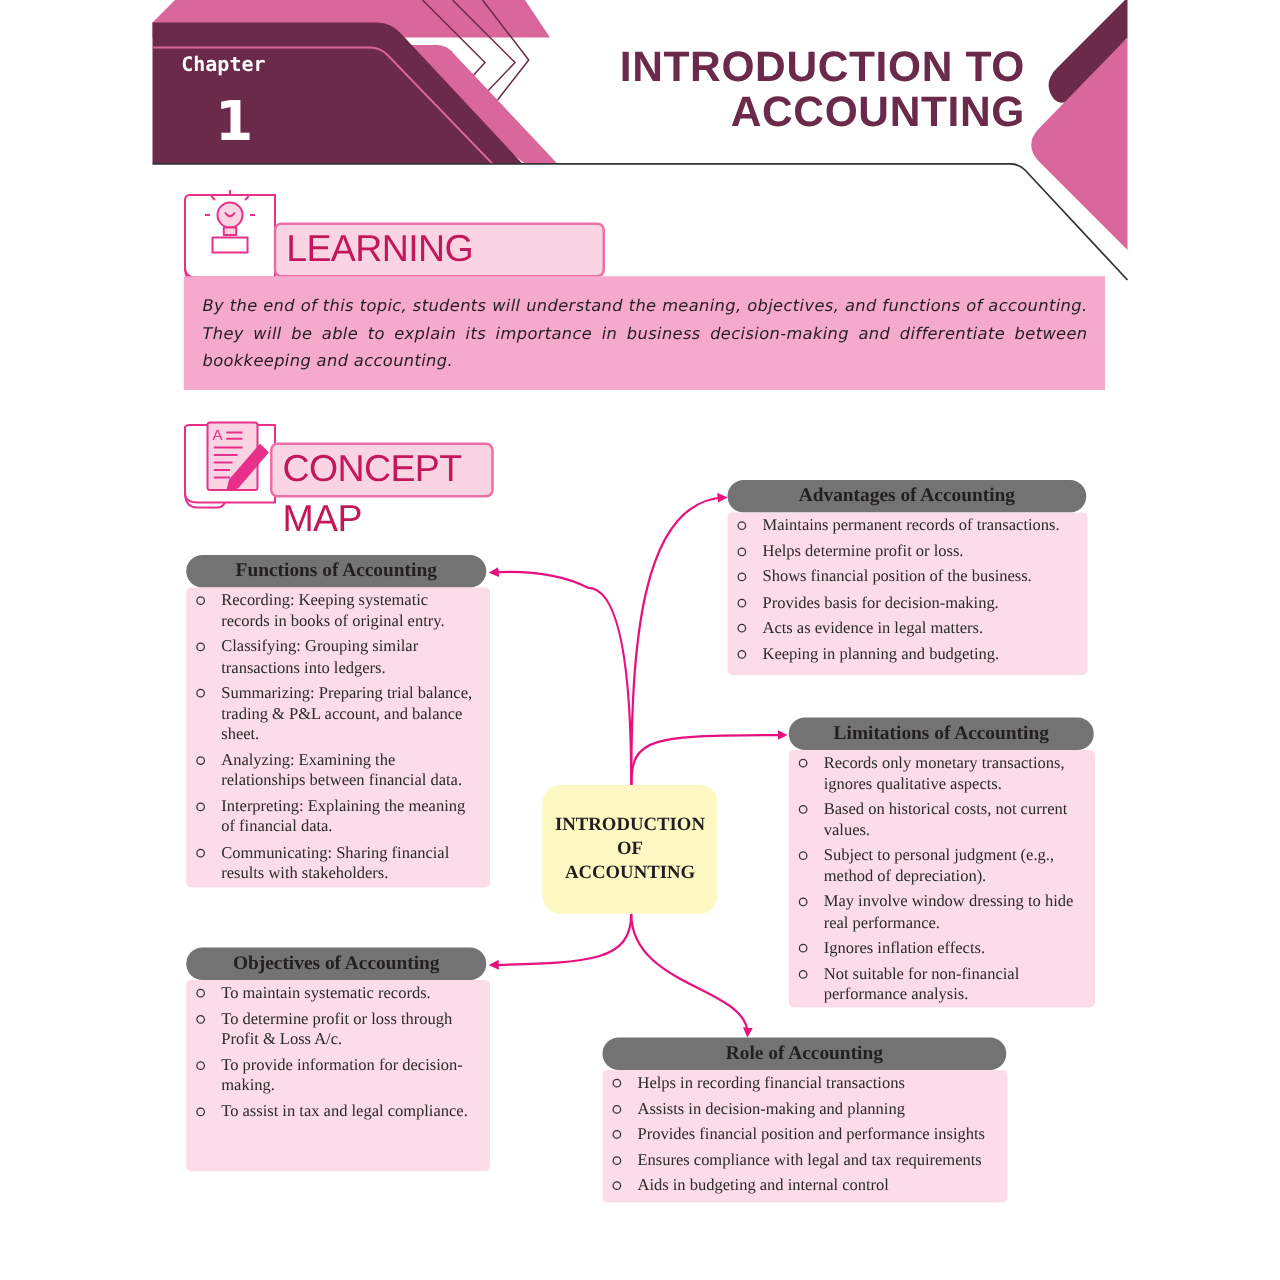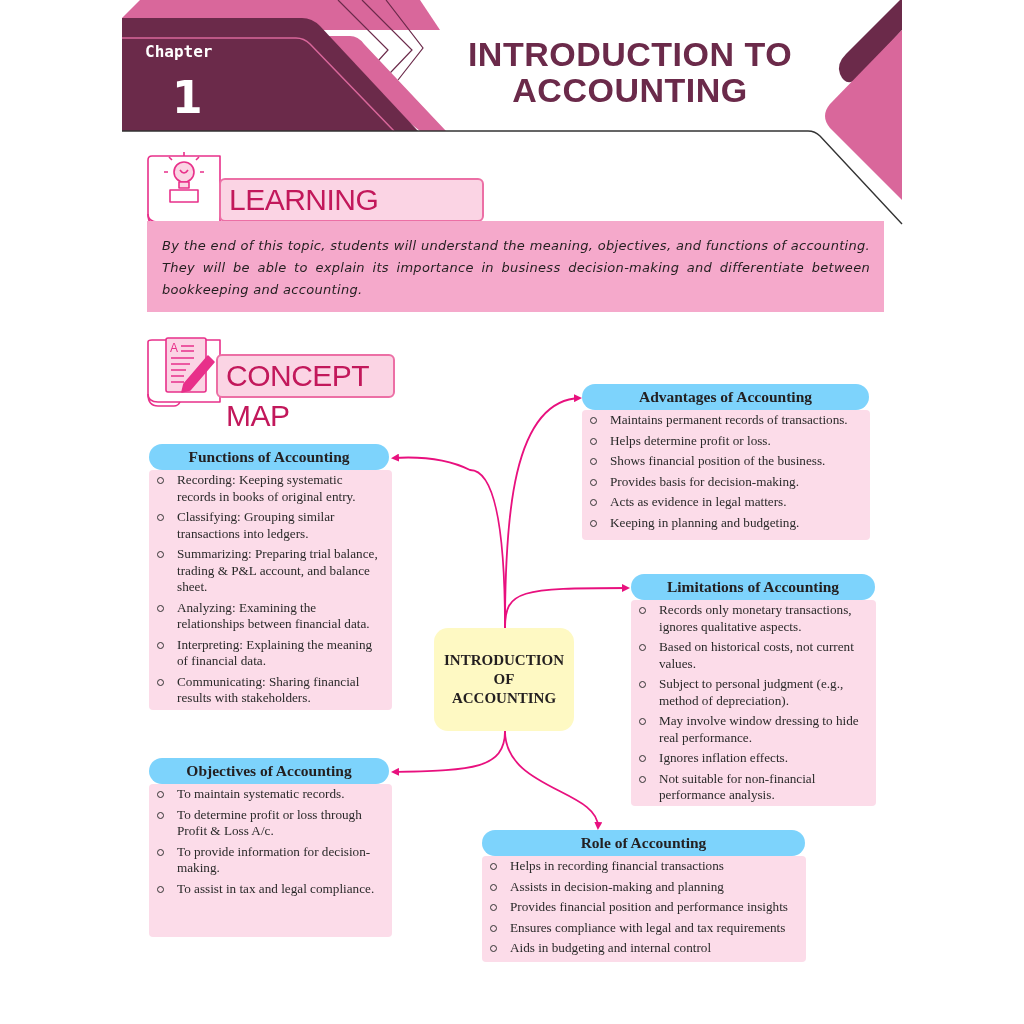--- a/index.html
+++ b/index.html
@@ -5,29 +5,29 @@
   * { box-sizing: border-box; margin: 0; padding: 0; }
   html, body { width: 1024px; height: 1024px; background: #ffffff; overflow: hidden; }
   body { position: relative; font-family: "Liberation Serif", serif; color: #231f20; }
 
   .abs { position: absolute; }
 
   
   .hdr-svg { position: absolute; left: 0; top: 0; }
   .chapter-label { position: absolute; left: 145px; top: 42px; font-family: "DejaVu Sans Mono", monospace; font-size: 16px; font-weight: bold; color: #ffffff; }
   .chapter-num { position: absolute; left: 172px; top: 76px; font-family: "DejaVu Sans", sans-serif; font-size: 44px; font-weight: bold; color: #ffffff; line-height: 1; }
-  .page-title { position: absolute; left: 440px; top: 36px; width: 380px; text-align: center; font-family: "Liberation Sans", sans-serif; font-weight: bold; font-size: 34px; line-height: 36px; color: #6b2a4a; letter-spacing: 0.5px; }
+  .page-title { position: absolute; left: 440px; top: 36px; width: 380px; text-align: right; font-family: "Liberation Sans", sans-serif; font-weight: bold; font-size: 34px; line-height: 36px; color: #6b2a4a; letter-spacing: 0.5px; }
 
   
   .sec-tag { position: absolute; height: 44px; background: #fbd4e4; border: 2px solid #ec6fa5; border-radius: 6px; font-family: "Liberation Sans", sans-serif; font-size: 30px; color: #c2185b; padding-left: 8px; line-height: 40px; letter-spacing: -0.5px; }
 
   .lo-box { position: absolute; left: 147px; top: 221px; width: 737px; height: 91px; background: #f5a9cb; padding: 14px 14px 0 15px; font-family: "DejaVu Sans", sans-serif; font-style: italic; font-size: 13px; line-height: 22px; color: #231f20; text-align: justify; letter-spacing: 0.3px; }
 
   
-  .card-head { position: absolute; height: 26px; background: #7dd3fc; border-radius: 13px; text-align: center; font-weight: bold; font-size: 15.5px; line-height: 26px; color: #231f20; }
+  .card-head { position: absolute; height: 26px; background: #737373; border-radius: 13px; text-align: center; font-weight: bold; font-size: 15.5px; line-height: 26px; color: #231f20; }
   .card-body { position: absolute; background: #fcdce9; border-radius: 4px; padding: 2px 12px 4px 6px; font-size: 13.2px; line-height: 16.5px; color: #2a2a2a; }
   .card-body ul { list-style: none; }
   .card-body li { position: relative; padding-left: 22px; margin-bottom: 4px; }
   .card-body li::before { content: ""; position: absolute; left: 2px; top: 5px; width: 5px; height: 5px; border: 1px solid #333; border-radius: 50%; }
 
   .center-node { position: absolute; left: 434px; top: 628px; width: 140px; height: 103px; background: #fef9c3; border-radius: 14px; display: flex; flex-direction: column; justify-content: center; align-items: center; font-weight: bold; font-size: 15px; line-height: 19px; color: #231f20; text-align: center; }
 
   svg { overflow: visible; }
 </style>
 </head>

